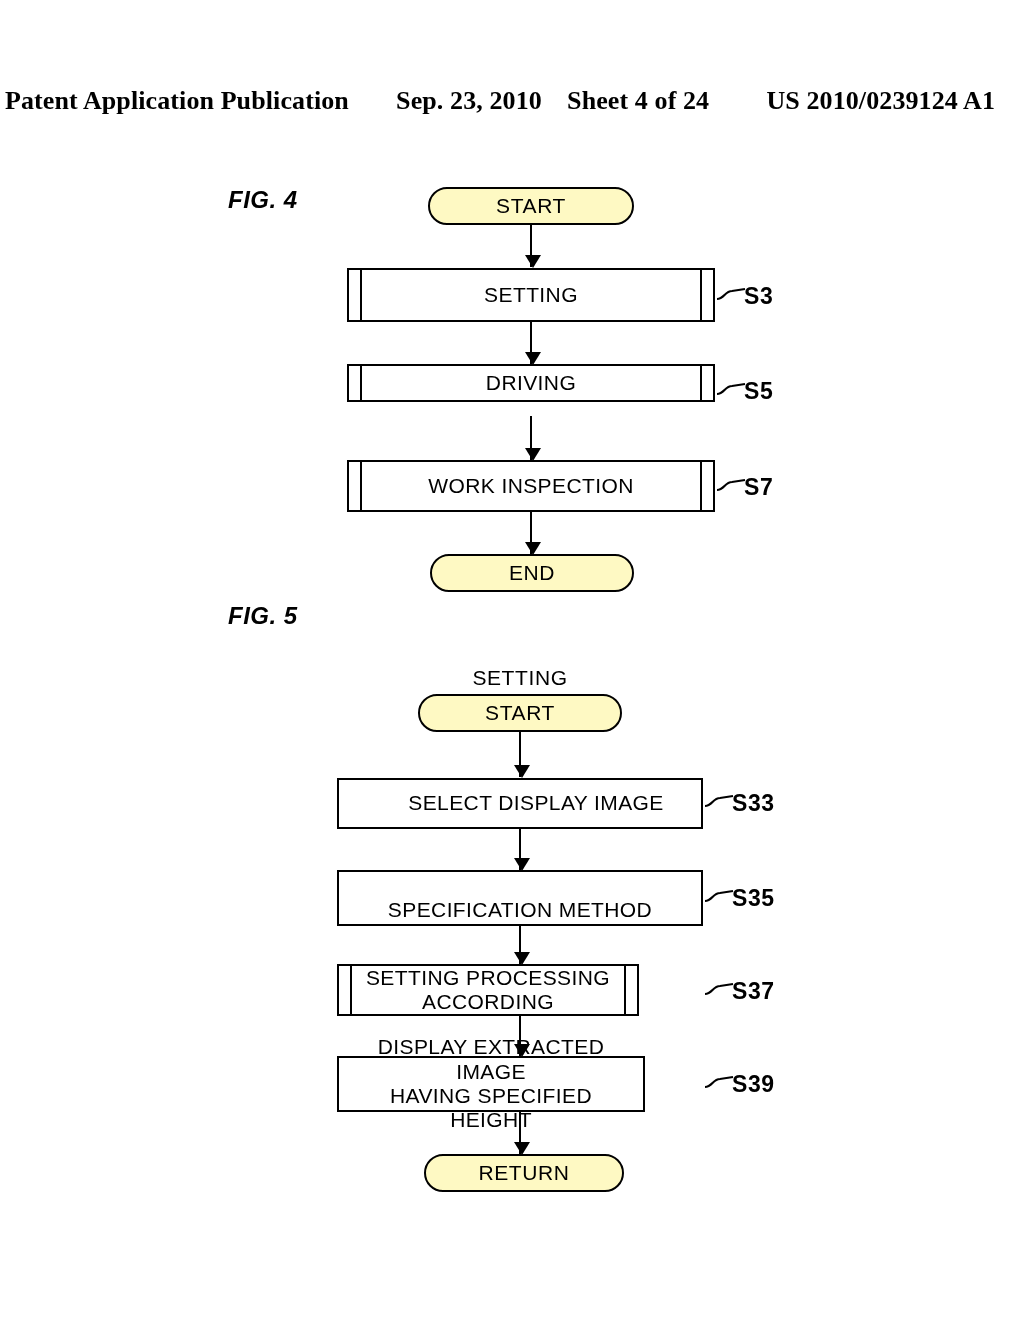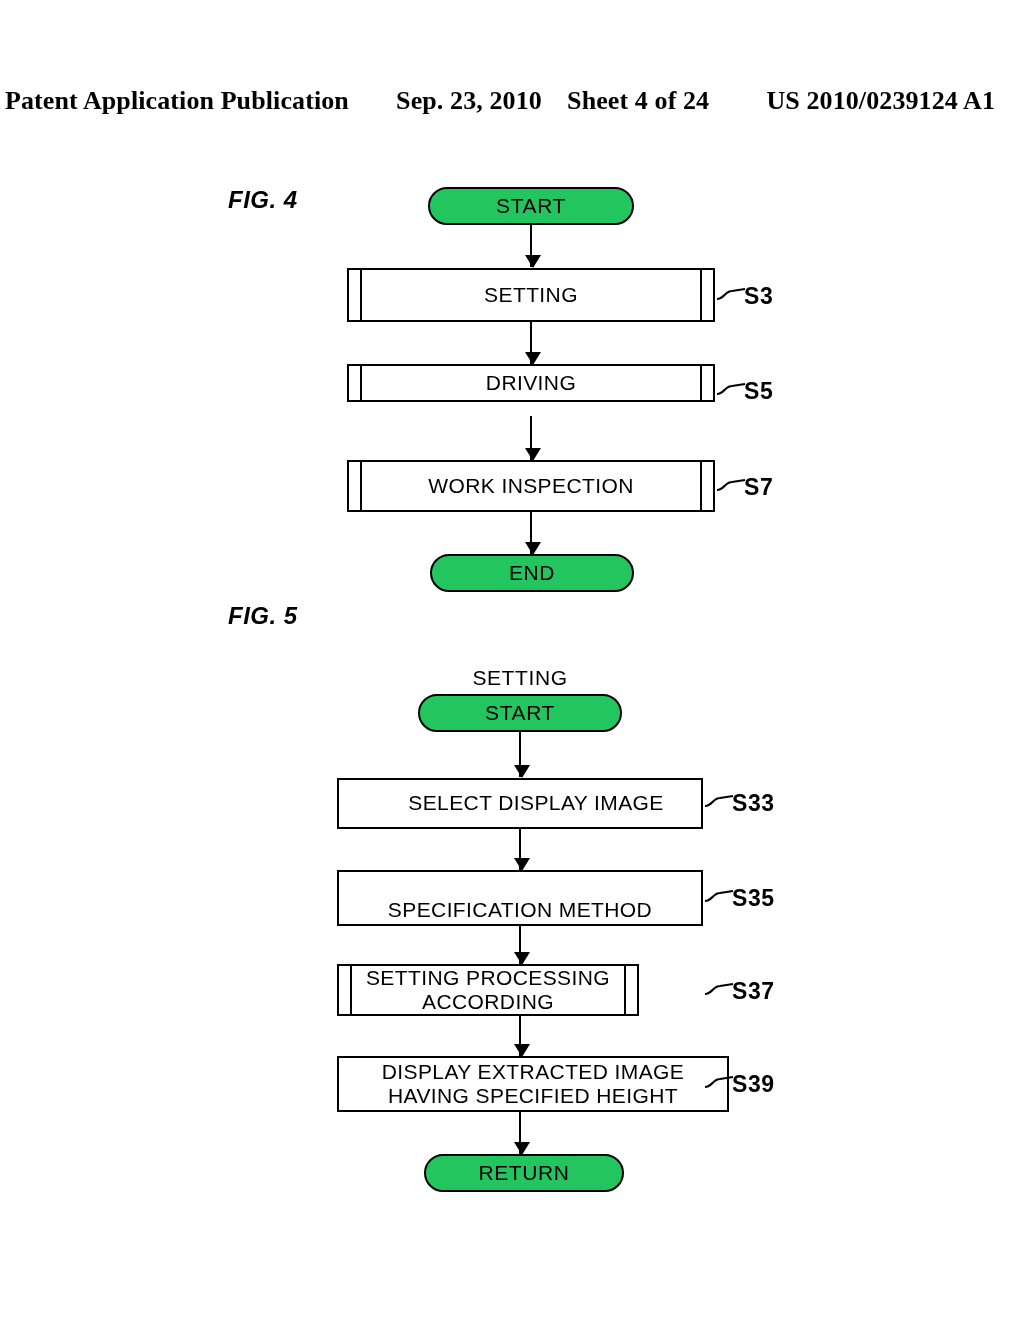--- a/index.html
+++ b/index.html
@@ -48,21 +48,21 @@
   .terminal {
     position: absolute;
     border: 2.6px solid #000;
     border-radius: 999px;
     box-sizing: border-box;
     display: flex;
     align-items: center;
     justify-content: center;
     font-size: 21px;
     letter-spacing: 0.6px;
-    background: #22c55e;
+    background: #fef9c3;
   }
 
   .process {
     position: absolute;
     border: 2.6px solid #000;
     box-sizing: border-box;
     display: flex;
     align-items: center;
     justify-content: center;
     text-align: center;
@@ -221,21 +221,21 @@
     <span>SETTING PROCESSING ACCORDING</span><br>
   </span>
 </div>
 <svg class="callout-line" style="left:704px; top:983px;" viewBox="0 0 30 14">
   <path d="M1 11 C 8 11, 9 3, 16 3 L 29 1" fill="none" stroke="#000" stroke-width="2.2"></path>
 </svg>
 <div class="callout" style="left:732px; top:978px;">S37</div>
 
 <div class="connector" style="left:519px; top:1016px; height:40px;"></div>
 
-<div class="process" style="left:337px; top:1056px; width:392px; height:56px;">
+<div class="process" style="left:337px; top:1056px; width:308px; height:56px;">
   <span class="ptext">
     <span>DISPLAY EXTRACTED IMAGE</span><br>
     <span>HAVING SPECIFIED HEIGHT</span>
   </span>
 </div>
 <svg class="callout-line" style="left:704px; top:1076px;" viewBox="0 0 30 14">
   <path d="M1 11 C 8 11, 9 3, 16 3 L 29 1" fill="none" stroke="#000" stroke-width="2.2"></path>
 </svg>
 <div class="callout" style="left:732px; top:1071px;">S39</div>
 

